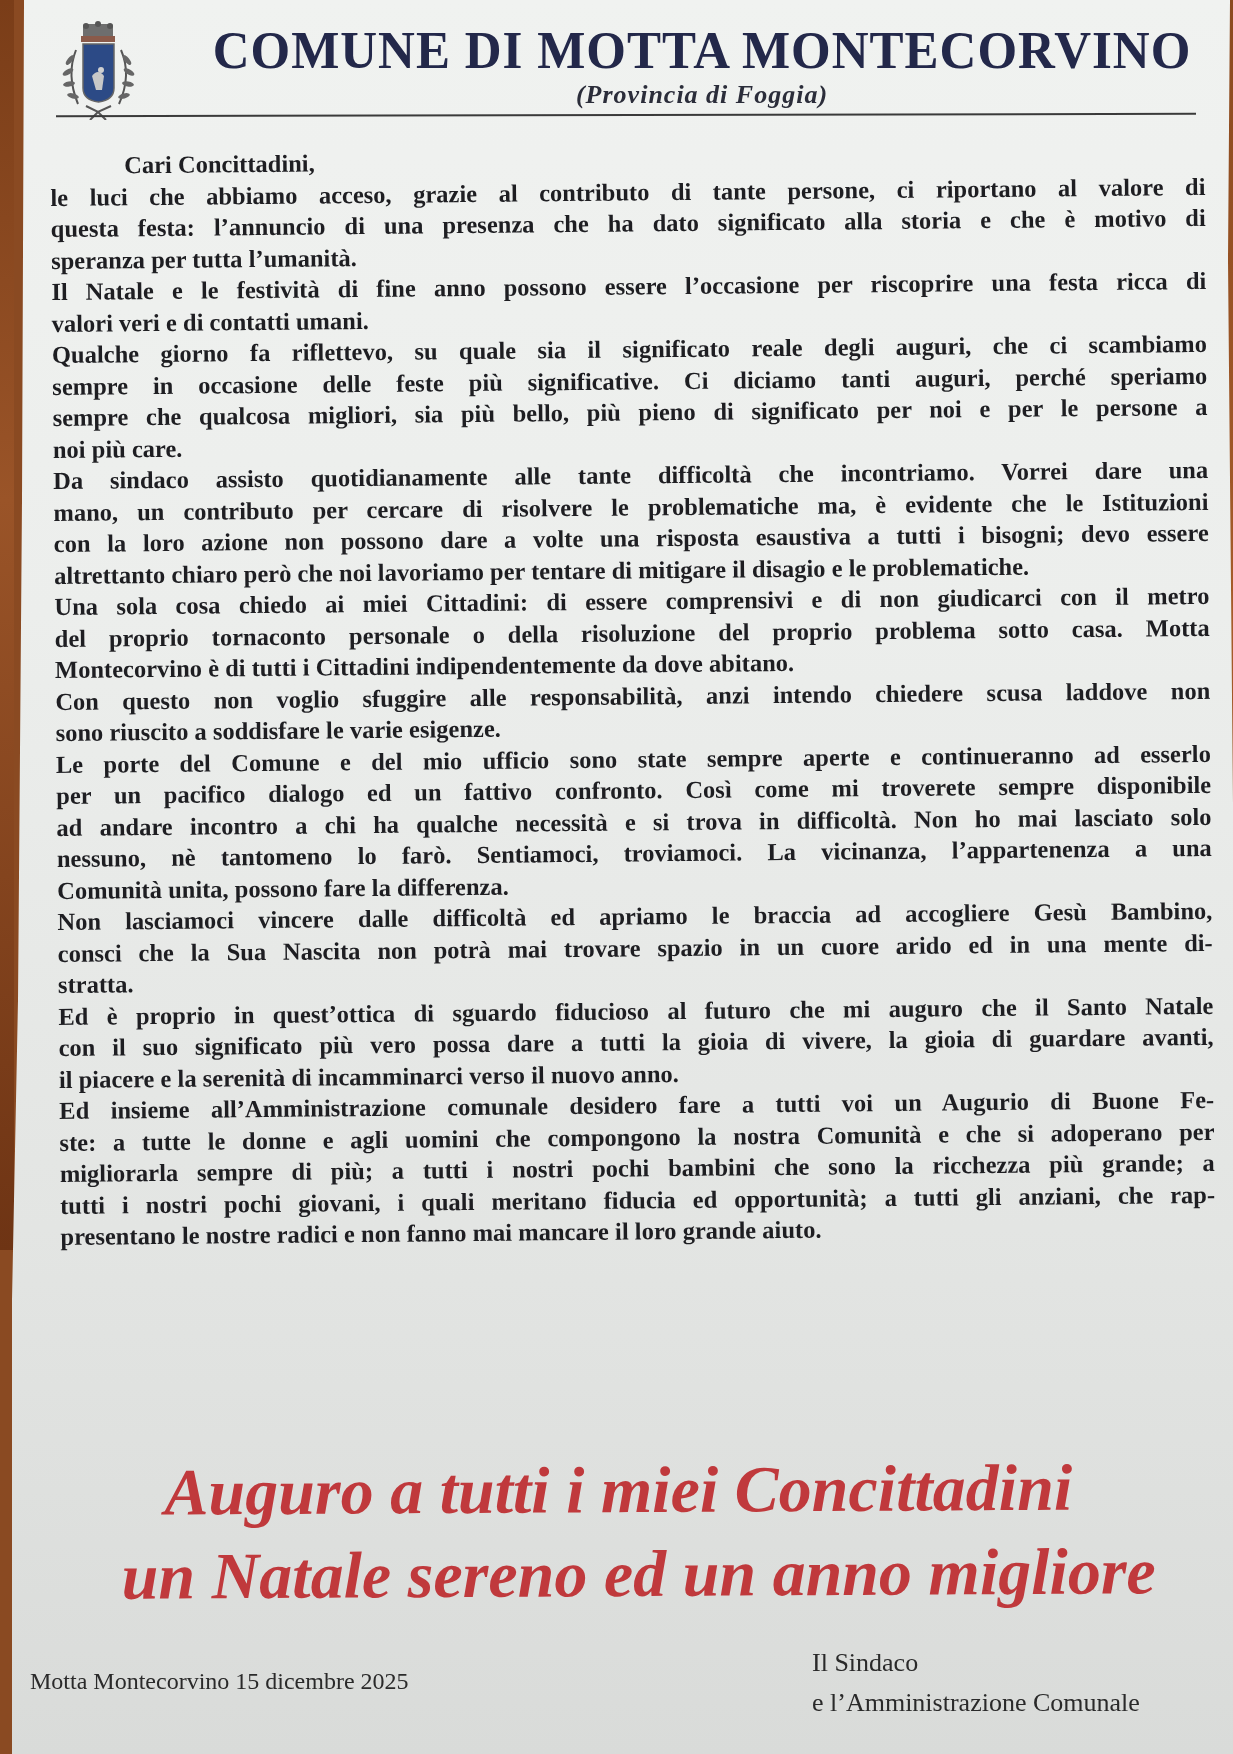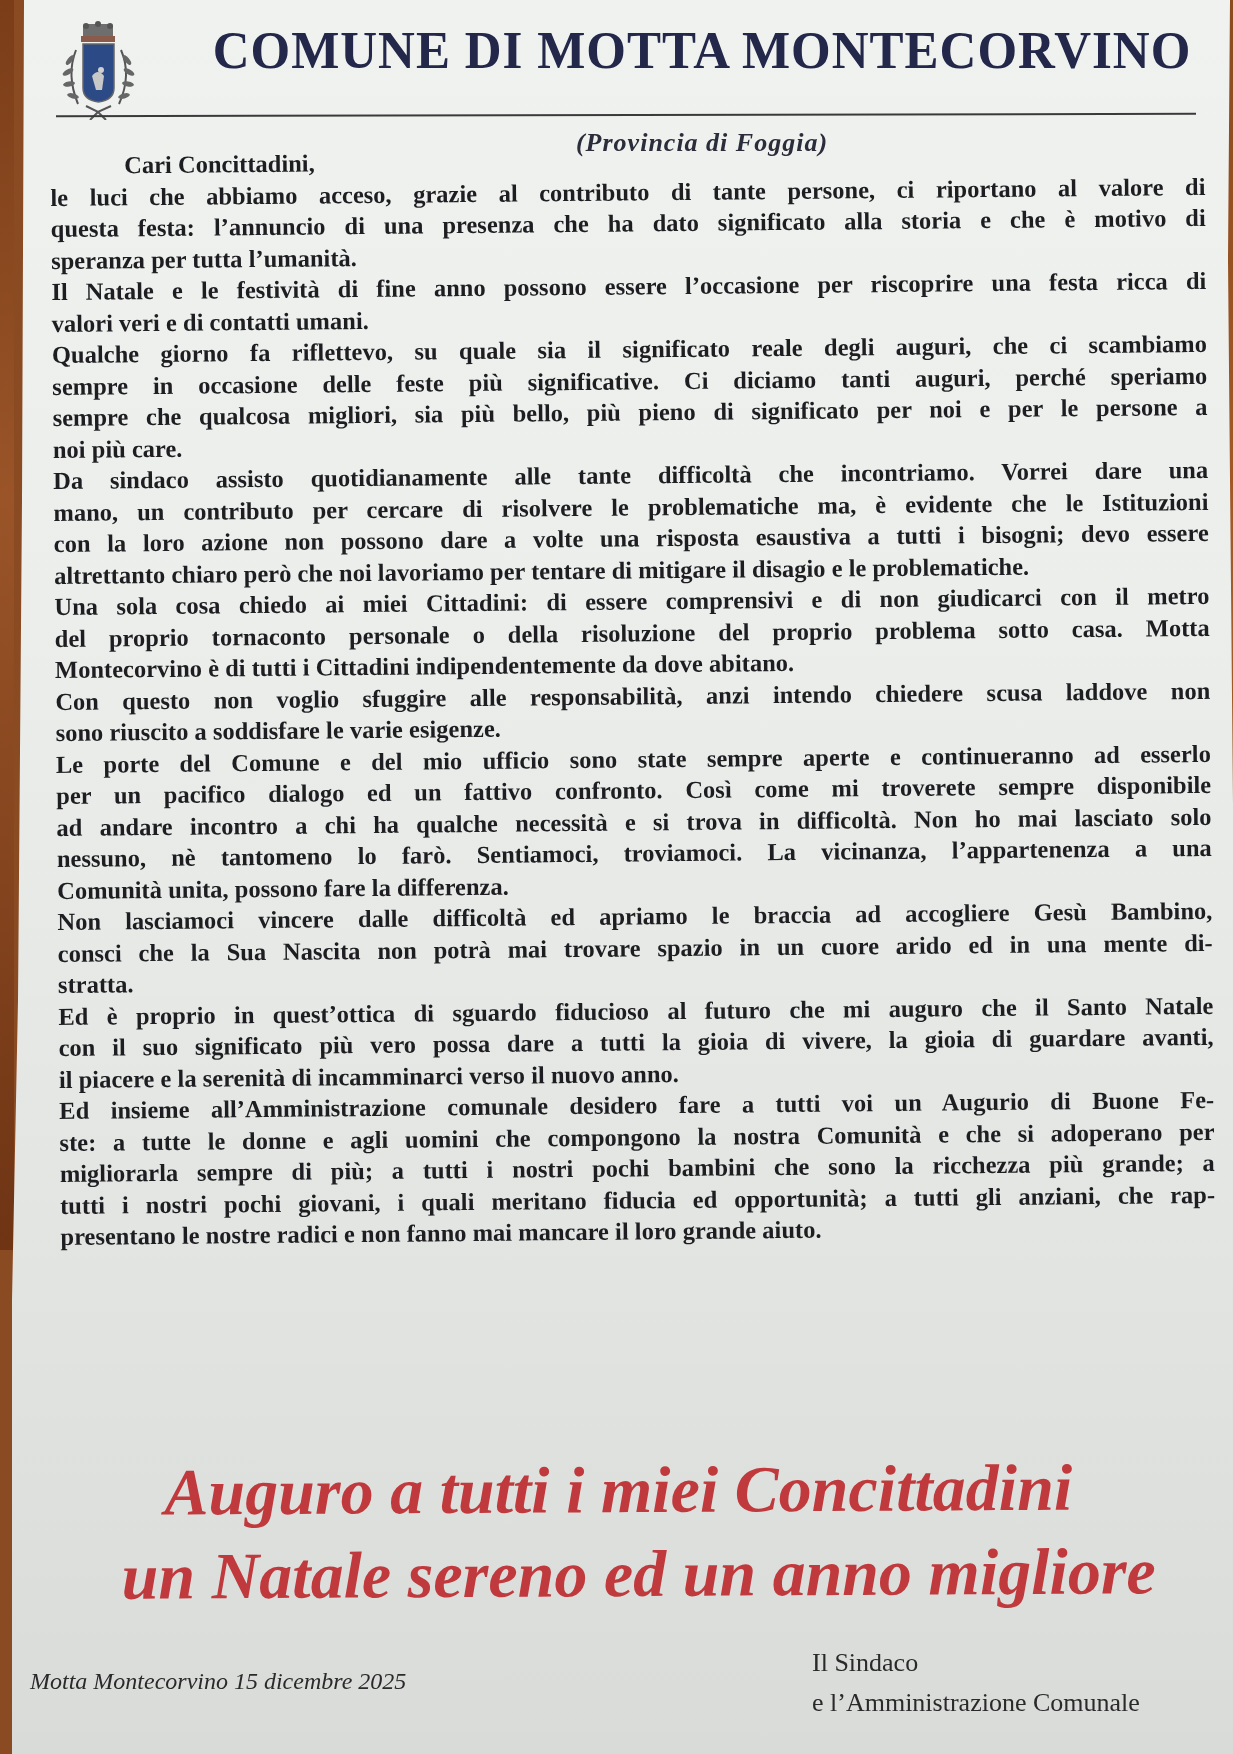--- a/index.html
+++ b/index.html
@@ -36,21 +36,20 @@
       color: #23284a;
       transform: scaleY(1.02);
       white-space: nowrap;
     }
     .subtitle {
       position: absolute; left: 300px; top: 66px; width: 700px;
       text-align: center;
       font-family: "Liberation Serif", serif;
       font-style: italic; font-weight: bold; font-size: 26px; letter-spacing: 1px;
       color: #2b2d3a;
-      margin-top: 48px;
     }
     .rule {
       position: absolute; left: 44px; top: 114px; width: 1140px; height: 0;
       border-top: 2px solid #3a3a3a;
       transform: rotate(-0.12deg);
     }
     .body-text {
       position: absolute; left: 38px; top: 150px; width: 1155px;
       font-family: "Liberation Serif", serif;
       font-weight: bold; font-size: 24.5px; line-height: 31.5px;
@@ -71,21 +70,21 @@
       color: #c0393c;
       font-size: 66px; line-height: 84px;
       text-align: center;
       transform: rotate(-0.3deg);
     }
     .greeting .g1 { display: block; padding-right: 40px; }
     .greeting .g2 { display: block; padding-left: 0; }
     .place-date {
       position: absolute; left: 18px; top: 1668px;
       font-family: "Liberation Serif", serif;
-      font-style: italic; font-size: 24px; color: #2a2a2a;
+      font-size: 24px; color: #2a2a2a;
     }
     .signature {
       position: absolute; left: 800px; top: 1643px; width: 400px;
       text-align: left;
       font-family: "Liberation Serif", serif;
       font-size: 26px; line-height: 40px; color: #2a2a2a;
     }
     .signature span { display: block; }
   </style>
 </head>

